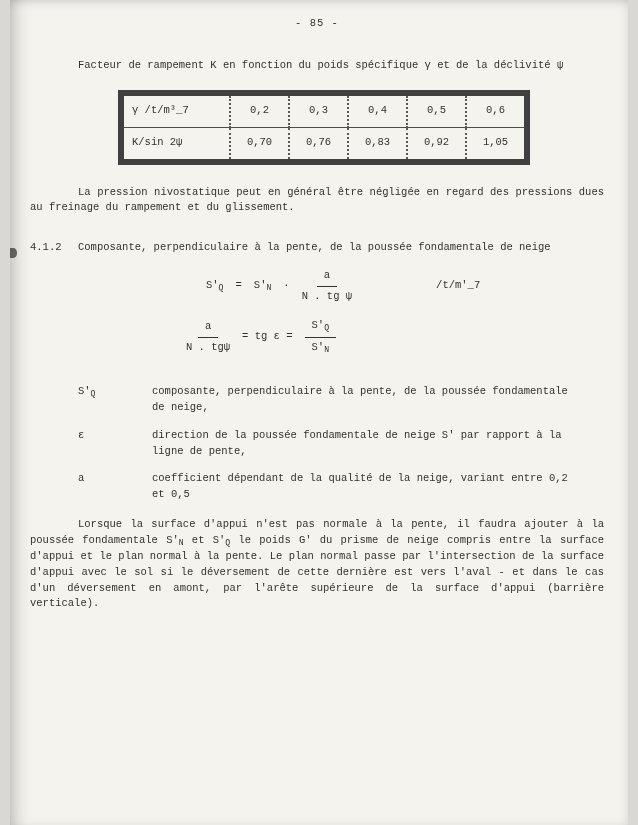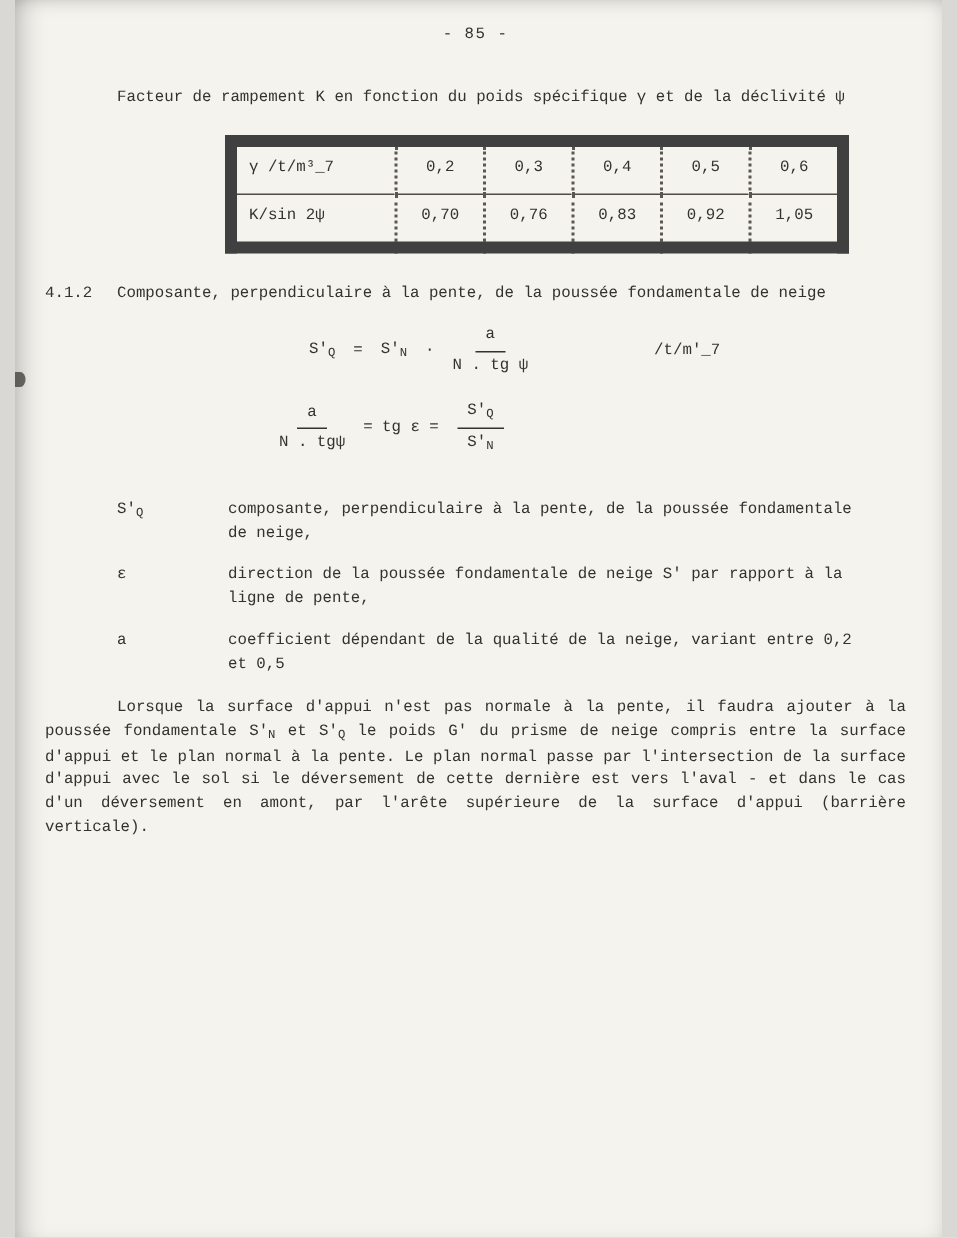--- a/index.html
+++ b/index.html
@@ -13,21 +13,21 @@
     padding:14px 24px 8px 20px;
     overflow:hidden;
     font-family:"Liberation Mono","DejaVu Sans Mono",monospace;
     font-size:10.5px;
     line-height:1.5;
     color:#34322d;
   }
   .page-num { text-align:center; margin:2px 0 26px 0; letter-spacing:1px; }
   .doc-title { margin:0 0 16px 48px; }
 
-  table.ktable { border-collapse:collapse; border:8px solid #404040; margin:0 0 20px 120px; }
+  table.ktable { border-collapse:collapse; border:6px solid #404040; margin:0 0 20px 88px; }
   table.ktable td { height:29px; width:55px; text-align:center; vertical-align:middle; }
   table.ktable td + td { border-left:2px dotted #5a5750; }
   table.ktable td:last-child { border-right:2px dotted #5a5750; }
   table.ktable tr:first-child td { border-bottom:1.5px solid #4e4b45; }
   table.ktable td.rowhead { width:96px; text-align:left; padding-left:8px; }
 
   .para { margin:0 0 12px 0; text-indent:48px; text-align:justify; }
   .para.tight { margin-bottom:10px; }
   .para.after-gap { margin-bottom:24px; }
 
@@ -75,20 +75,21 @@
         <td class="rowhead">K/sin 2ψ</td>
         <td>0,70</td>
         <td>0,76</td>
         <td>0,83</td>
         <td>0,92</td>
         <td>1,05</td>
       </tr>
     </tbody>
   </table>
 
+  <p class="para after-gap">La pression nivostatique peut en général être négligée en regard des pressions dues au freinage du rampement et du glissement.</p>
 
   <div class="heading">
     <span class="h-num">4.1.2</span>
     <span class="h-title">Composante, perpendiculaire à la pente, de la poussée fondamentale de neige</span>
   </div>
 
 
   <div class="formula f1">
     <span><span>S'</span><span class="sub">Q</span></span>
     <span>=</span>

